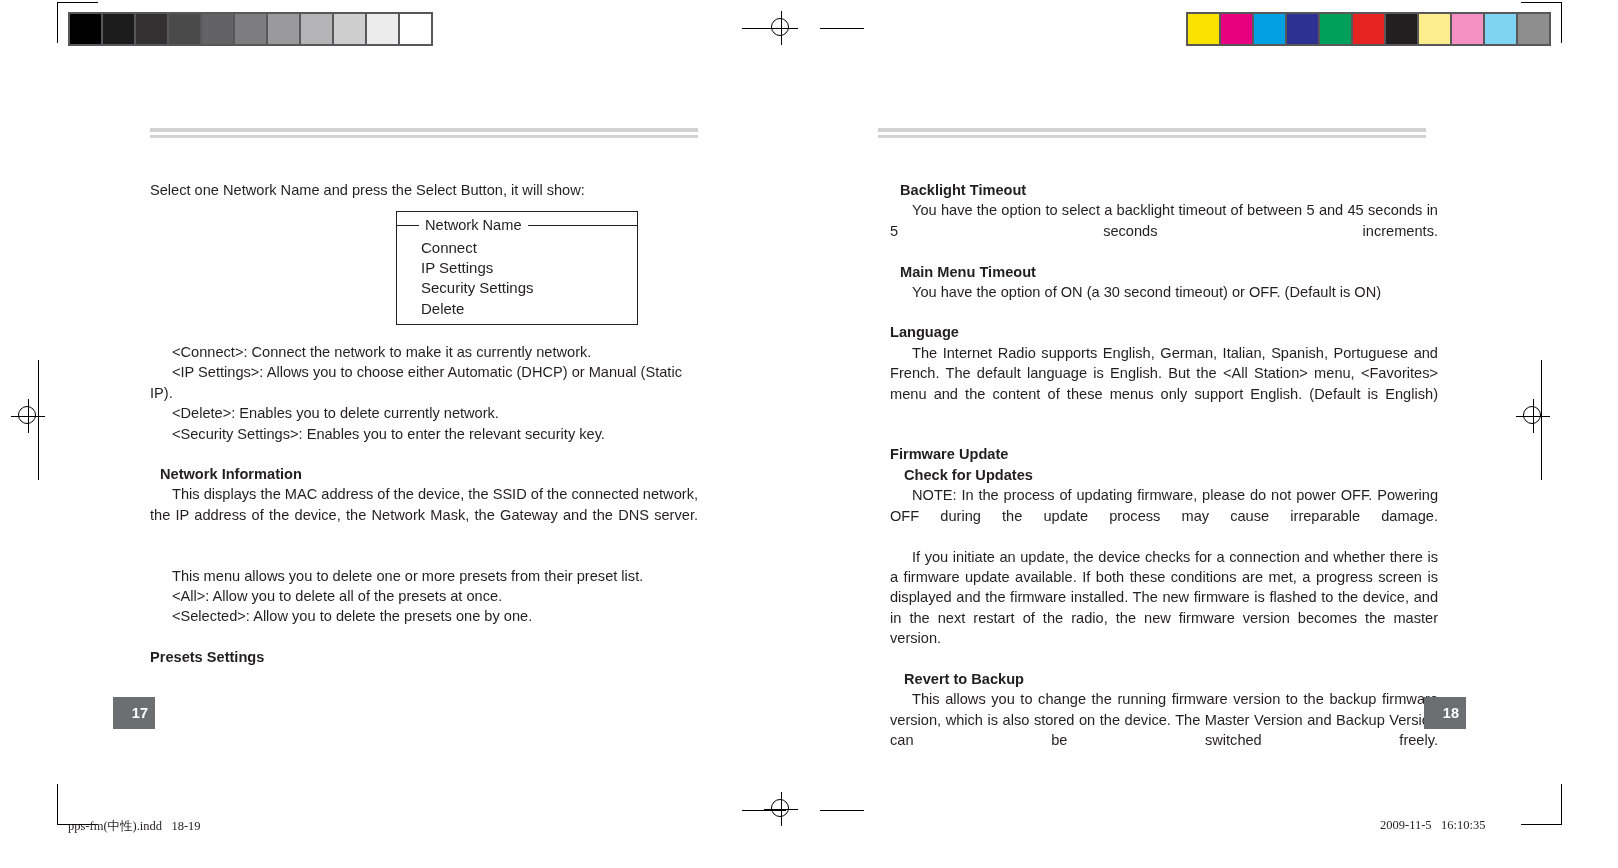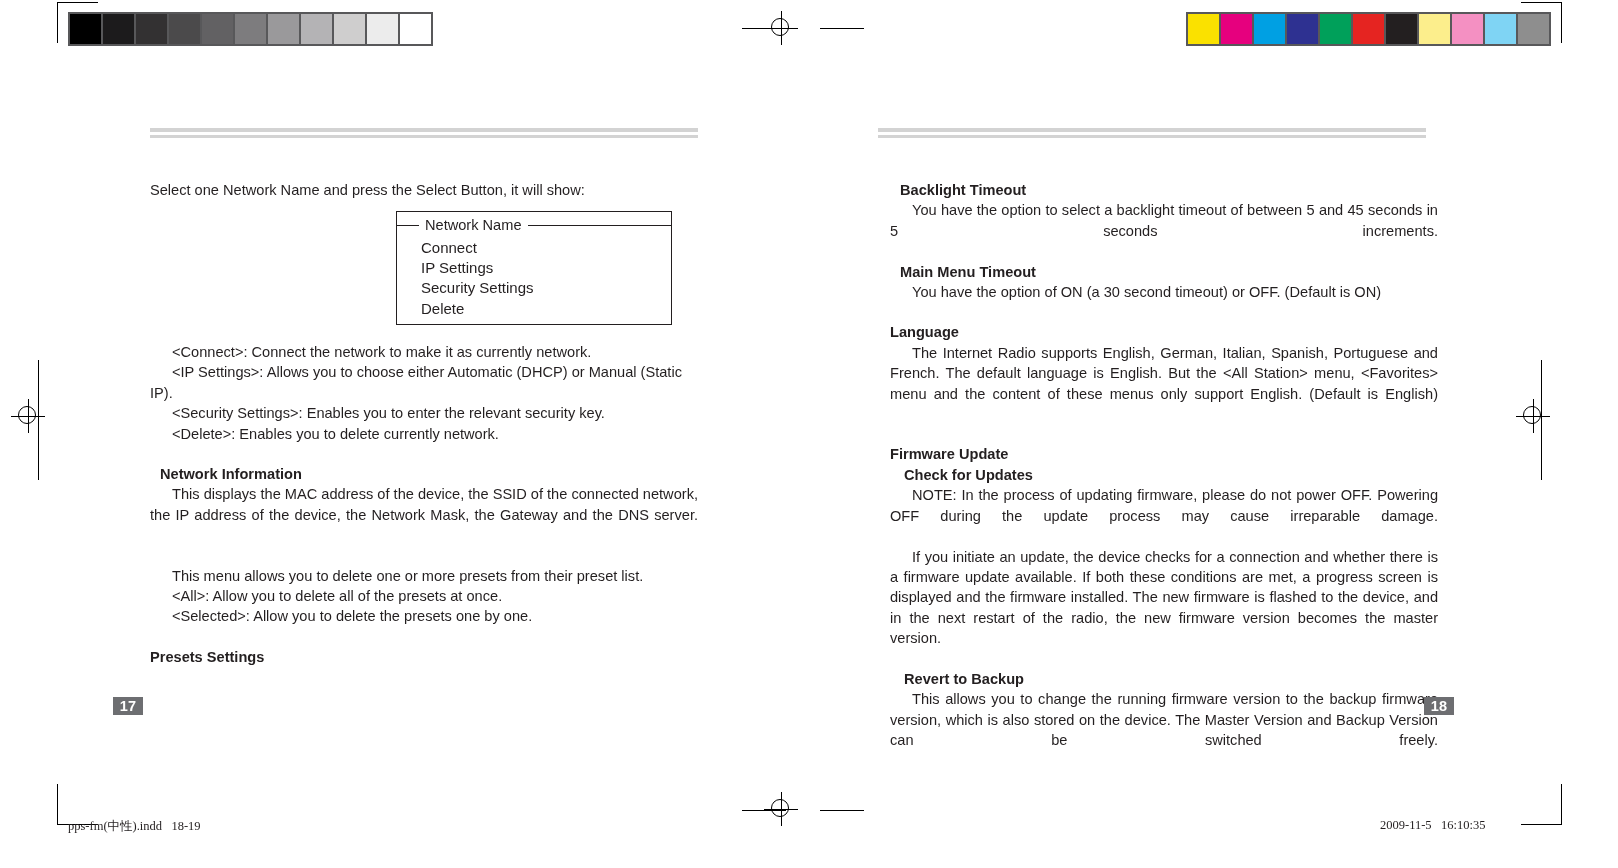--- a/index.html
+++ b/index.html
@@ -143,21 +143,21 @@
   .head-sub {
     font-weight: bold;
     margin-left: 14px;
   }
 
   
   .menu-box {
     position: absolute;
     left: 396px;
     top: 211px;
-    width: 276px;
+    width: 242px;
     height: 114px;
     border: 1px solid #231f20;
     box-sizing: border-box;
     background: #fff;
   }
   .menu-title-row {
     display: flex;
     align-items: center;
     height: 26px;
     padding: 0 0px;
@@ -181,29 +181,30 @@
     font-size: 15px;
     line-height: 20.2px;
     color: #231f20;
   }
 
   
   .pagenum {
     position: absolute;
     top: 697px;
     width: 30px;
-    height: 18px;
+    height: 32px;
     background: #6d6e71;
     color: #ffffff;
     font-size: 14.5px;
     font-weight: bold;
     display: flex;
     align-items: center;
     justify-content: center;
     letter-spacing: 0.3px;
+    padding-left: 12px;
   }
   .pagenum-left  { left: 113px; }
   .pagenum-right { left: 1424px; }
 
   
   .footer {
     position: absolute;
     top: 818px;
     font-family: "Liberation Serif", serif;
     font-size: 12.5px;
@@ -297,22 +298,22 @@
       <div class="mi">Connect</div>
       <div class="mi">IP Settings</div>
       <div class="mi">Security Settings</div>
       <div class="mi">Delete</div>
     </div>
   </div>
 
   <div class="content" style="left:150px; top:342px;">
     <p class="indent">&lt;Connect&gt;: Connect the network to make it as currently network.</p>
     <p class="indent">&lt;IP Settings&gt;: Allows you to choose either Automatic (DHCP) or Manual (Static IP).</p>
+    <p class="indent">&lt;Delete&gt;: Enables you to delete currently network.</p>
     <p class="indent">&lt;Security Settings&gt;: Enables you to enter the relevant security key.</p>
-    <p class="indent">&lt;Delete&gt;: Enables you to delete currently network.</p>
 
     <div class="gap"></div>
 
     <p class="head">Network Information</p>
     <p class="indent just-forced">This displays the MAC address of the device, the SSID of the connected network, the IP address of the device, the Network Mask, the Gateway and the DNS server.</p>
 
     <div class="gap"></div>
 
     <p class="indent">This menu allows you to delete one or more presets from their preset list.</p>
     <p class="indent">&lt;All&gt;: Allow you to delete all of the presets at once.</p>

